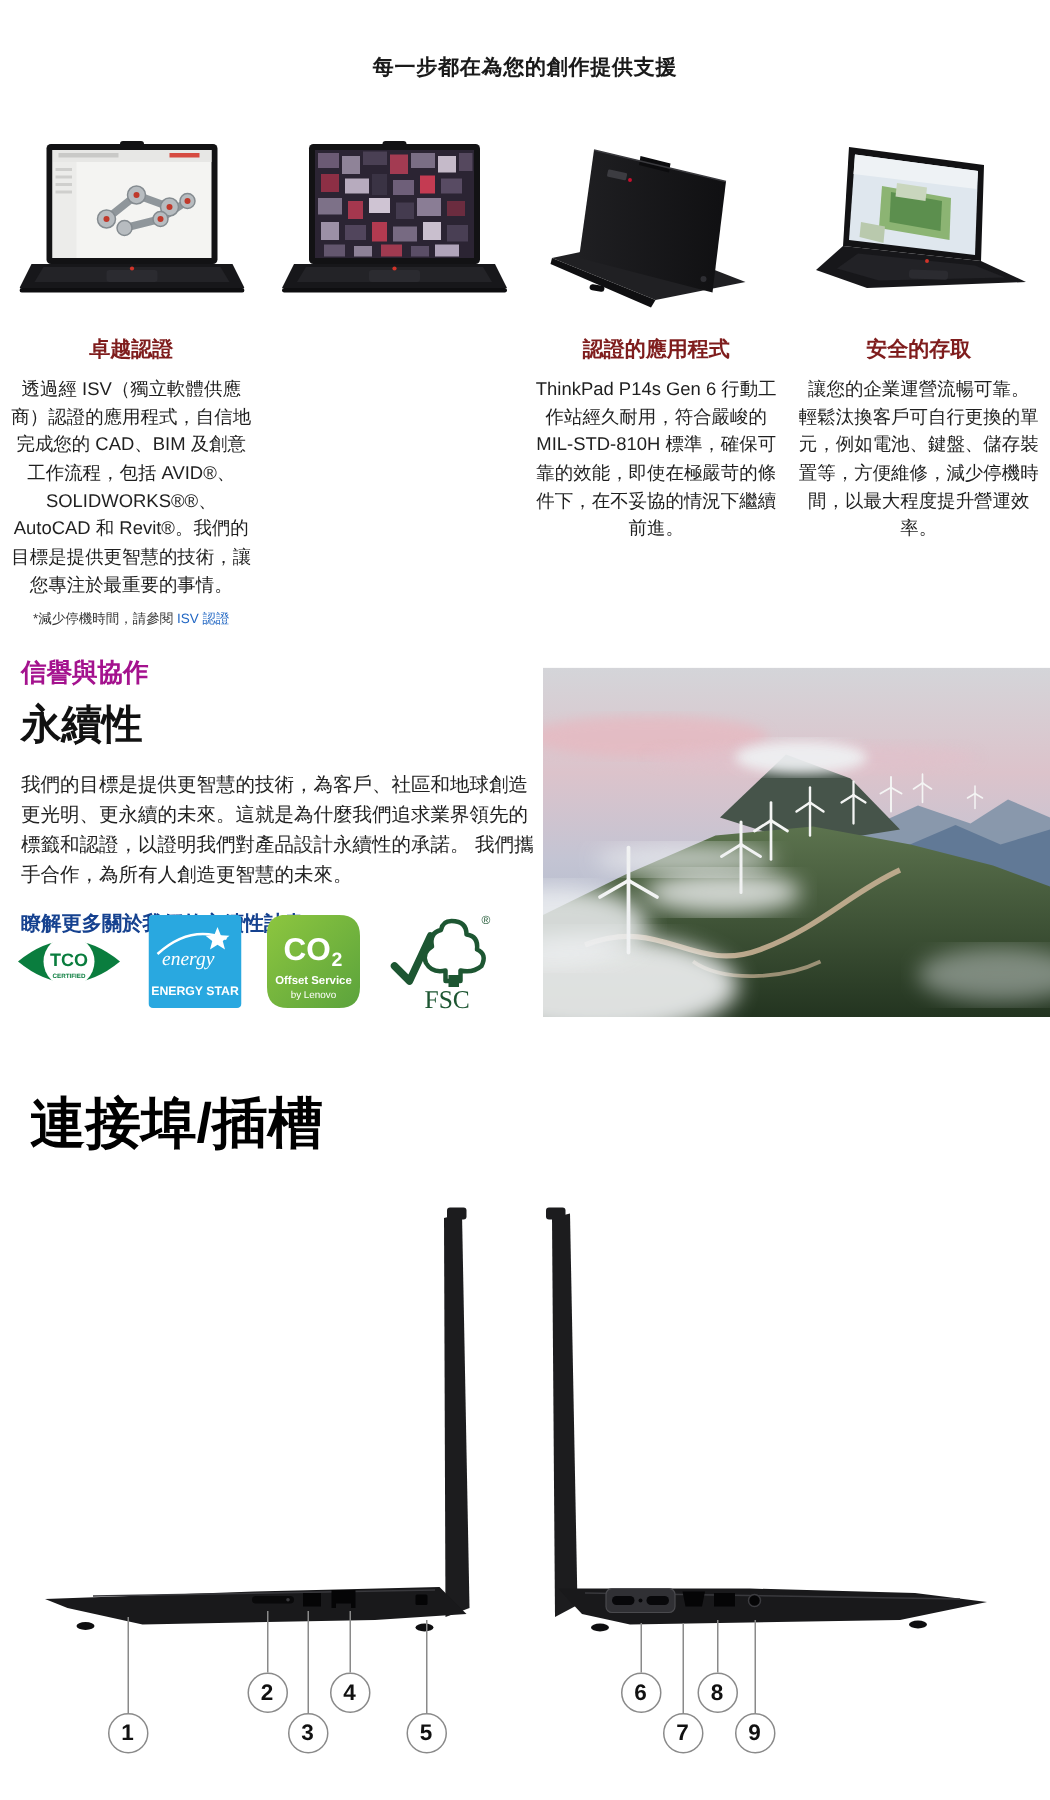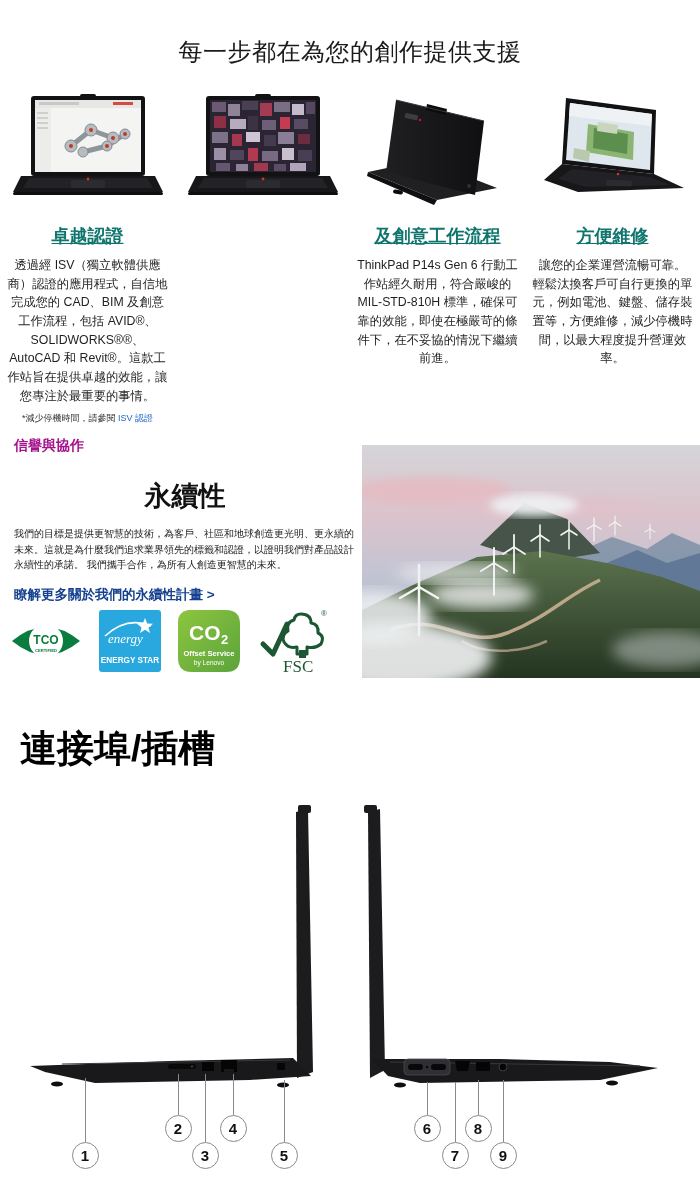--- a/index.html
+++ b/index.html
@@ -2,35 +2,35 @@
 <html><head>
 <meta charset="utf-8">
 <style>
   * { margin:0; padding:0; box-sizing:border-box; }
   html,body { background:#fff; }
   body { font-family:"Liberation Sans","DejaVu Sans",sans-serif; color:#1a1a1a; }
   .page { position:relative; width:700px; height:1200px; background:#fff; overflow:hidden; margin:0 auto; }
 
   
   .s1-title { position:absolute; top:36px; left:0; width:100%; text-align:center;
-              font-size:24px; font-weight:normal; letter-spacing:.5px; }
+              font-size:14px; font-weight:bold; letter-spacing:.5px; }
   .cols { position:absolute; top:92px; left:0; width:700px; display:flex; }
   .col { width:25%; padding:0 7px; text-align:center; }
   .col-img { height:122px; display:flex; align-items:flex-end; justify-content:center; }
   .col-img svg { display:block; }
-  .col h3 { font-size:18px; font-weight:bold; margin:10px 0 8px; color:#0f766e;text-decoration:underline; }
+  .col h3 { font-size:14px; font-weight:bold; margin:10px 0 8px; color:#7f1d1d; }
   .col p.body { font-size:12.3px; line-height:1.52; color:#1f1f1f; }
   .col p.footnote { font-size:9px; color:#333; margin-top:6px; }
   .col p.footnote a { color:#2368c4; cursor:pointer; }
 
   
   .sustain-text { position:absolute; left:14px; top:437px; width:342px; }
-  .eyebrow { font-size:14px; font-weight:bold; color:#a4128e; margin-bottom:23px; }
-  .sustain-h { font-size:27px; font-weight:bold; color:#111; margin-bottom:12px;text-align:center; }
-  .sustain-body { font-size:10px; line-height:1.55; color:#222; }
+  .eyebrow { font-size:17px; font-weight:bold; color:#a4128e; margin-bottom:5px; }
+  .sustain-h { font-size:27px; font-weight:bold; color:#111; margin-bottom:12px; }
+  .sustain-body { font-size:13px; line-height:1.55; color:#222; }
   .sustain-link { display:inline-block; margin-top:13px; font-size:13.5px; font-weight:bold;
                   color:#15418f; text-decoration:none; cursor:pointer; }
   .logos { position:absolute; left:10px; top:598px; width:345px; height:86px;
            display:flex; align-items:center; gap:17px; }
   .photo { position:absolute; left:362px; top:445px; width:338px; height:233px; overflow:hidden; }
 
   
   .ports-title { position:absolute; left:20px; top:724px; font-size:37px; font-weight:bold; color:#000; }
   .ports-svg { position:absolute; left:0; top:800px; }
   .leader { position:absolute; width:1.5px; background:#8a8a8a; }
@@ -83,21 +83,21 @@
             <circle cx="112" cy="40" r="2"></circle>
           </g>
           <polygon points="8,82 142,82 150,98 0,98" fill="#17171a"></polygon>
           <polygon points="16,84 134,84 140,94 10,94" fill="#232327"></polygon>
           <rect x="58" y="86" width="34" height="8" rx="2" fill="#2b2b30"></rect>
           <circle cx="75" cy="85" r="1.4" fill="#d1342a"></circle>
           <rect x="0" y="98" width="150" height="3" rx="1.5" fill="#0e0e10"></rect>
         </svg>
       </div>
       <h3>卓越認證</h3>
-      <p class="body">透過經 ISV（獨立軟體供應商）認證的應用程式，自信地完成您的 CAD、BIM 及創意工作流程，包括 AVID®、SOLIDWORKS®®、AutoCAD 和 Revit®。這款工作站旨在提供卓越的效能，讓您專注於最重要的事情。</p>
+      <p class="body">透過經 ISV（獨立軟體供應商）認證的應用程式，自信地完成您的 CAD、BIM 及創意工作流程，包括 AVID®、SOLIDWORKS®®、AutoCAD 和 Revit®。我們的目標是提供更智慧的技術，讓您專注於最重要的事情。</p>
       <p class="footnote"><span>*減少停機時間，請參閱 </span><a>ISV 認證</a></p>
     </div>
 
     <div class="col">
       <div class="col-img">
         <svg width="150" height="120" viewBox="0 0 150 120">
           <rect x="18" y="2" width="114" height="80" rx="3" fill="#121214"></rect>
           <rect x="67" y="0" width="16" height="5" rx="2" fill="#121214"></rect>
           <rect x="22" y="6" width="106" height="72" fill="#2b2433"></rect>
           <g>
@@ -154,41 +154,41 @@
           <polygon points="5,78 74,106 71,111 4,82" fill="#0f0f11"></polygon>
           <polygon points="33,6 121,27 112,101 23,78" fill="url(#lid3)"></polygon>
           <polygon points="64,10 84,15 83,21 63,16" fill="#0c0c0e"></polygon>
           <line x1="33" y1="6" x2="121" y2="27" stroke="#3a3a3e" stroke-width="1"></line>
           <rect x="42" y="20" width="13" height="5" rx="1" transform="rotate(12 48 22)" fill="#3c3c41"></rect>
           <circle cx="57" cy="26" r="1.3" fill="#c8102e"></circle>
           <circle cx="106" cy="92" r="2" fill="#2e2e33"></circle>
           <rect x="30" y="96" width="10" height="4" rx="2" fill="#0c0c0e" transform="rotate(10 35 98)"></rect>
         </svg>
       </div>
-      <h3>及創意工作流程</h3>
+      <h3>認證的應用程式</h3>
       <p class="body">ThinkPad P14s Gen 6 行動工作站經久耐用，符合嚴峻的 MIL-STD-810H 標準，確保可靠的效能，即使在極嚴苛的條件下，在不妥協的情況下繼續前進。</p>
     </div>
 
     <div class="col">
       <div class="col-img">
         <svg width="150" height="120" viewBox="0 0 150 120">
           <polygon points="28,4 118,16 116,80 24,70" fill="#121214"></polygon>
           <polygon points="32,9 114,20 112,76 28,66" fill="#dfe7ee"></polygon>
           <polygon points="32,9 114,20 113,32 31,22" fill="#eef2f5"></polygon>
           <polygon points="50,30 96,38 95,66 48,58" fill="#8cb473"></polygon>
           <polygon points="56,34 90,40 89,60 55,54" fill="#5c8f4e"></polygon>
           <polygon points="60,28 80,31 79,40 59,37" fill="#c9d6bd"></polygon>
           <polygon points="36,54 52,57 51,68 35,64" fill="#b9c9ad"></polygon>
           <polygon points="24,70 116,80 146,94 40,98 6,86" fill="#17171a"></polygon>
           <polygon points="34,75 112,83 132,91 48,93 20,85" fill="#222226"></polygon>
           <circle cx="80" cy="80" r="1.3" fill="#d1342a"></circle>
           <rect x="68" y="86" width="26" height="6" rx="2" fill="#2b2b30" transform="rotate(2 80 89)"></rect>
         </svg>
       </div>
-      <h3>方便維修</h3>
+      <h3>安全的存取</h3>
       <p class="body">讓您的企業運營流暢可靠。 輕鬆汰換客戶可自行更換的單元，例如電池、鍵盤、儲存裝置等，方便維修，減少停機時間，以最大程度提升營運效率。</p>
     </div>
   </div>
 
   <div class="sustain-text">
     <div class="eyebrow">信譽與協作</div>
     <div class="sustain-h">永續性</div>
     <p class="sustain-body">我們的目標是提供更智慧的技術，為客戶、社區和地球創造更光明、更永續的未來。這就是為什麼我們追求業界領先的標籤和認證，以證明我們對產品設計永續性的承諾。 我們攜手合作，為所有人創造更智慧的未來。</p>
     <a class="sustain-link">瞭解更多關於我們的永續性計畫 &gt;</a>
   </div>

